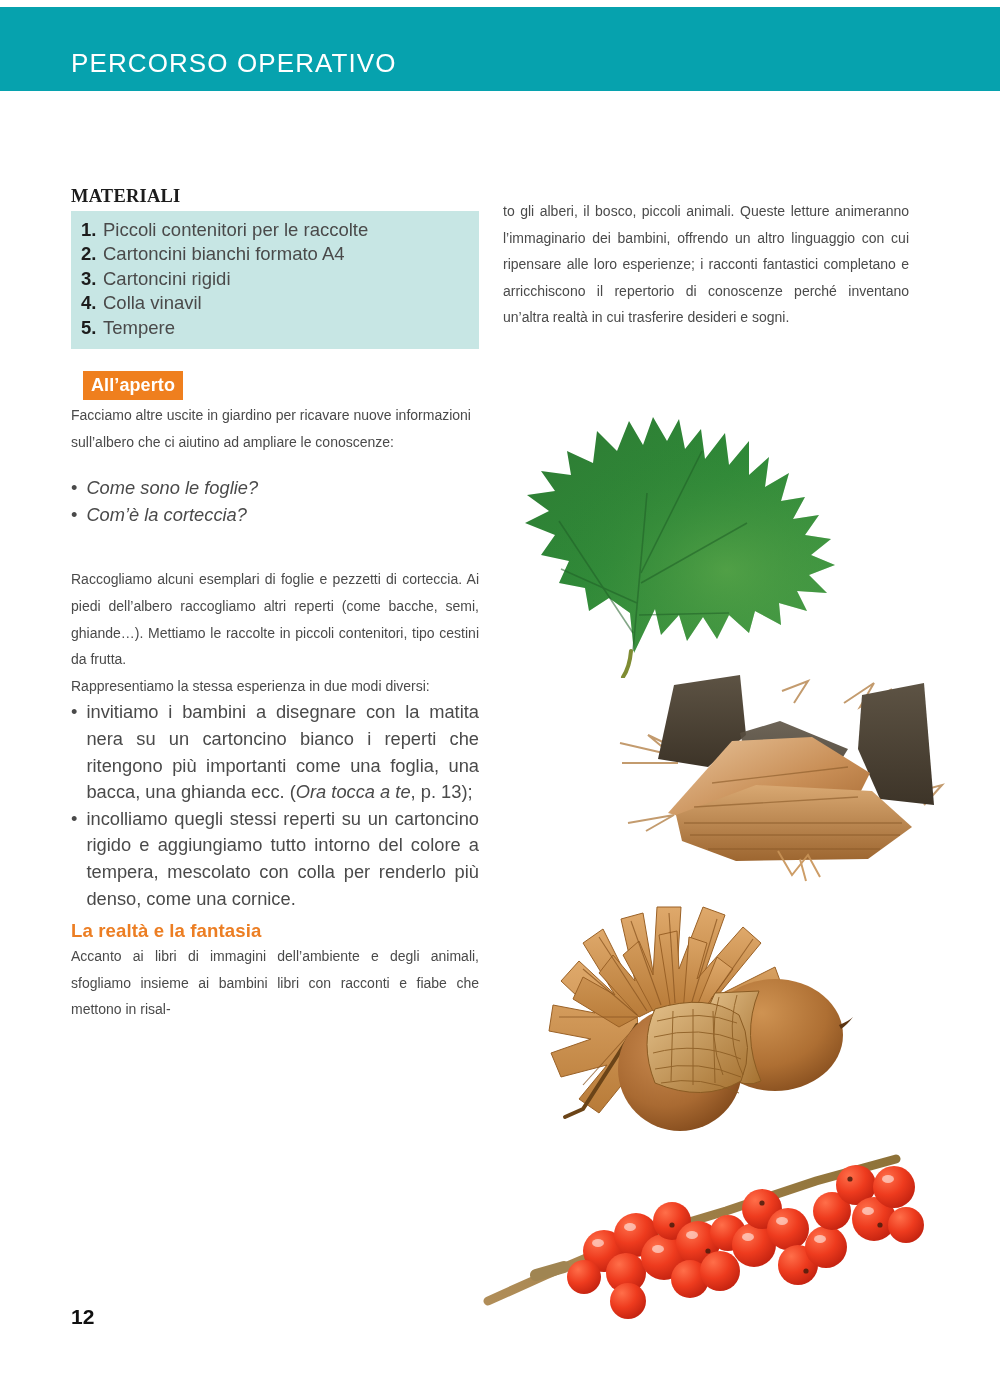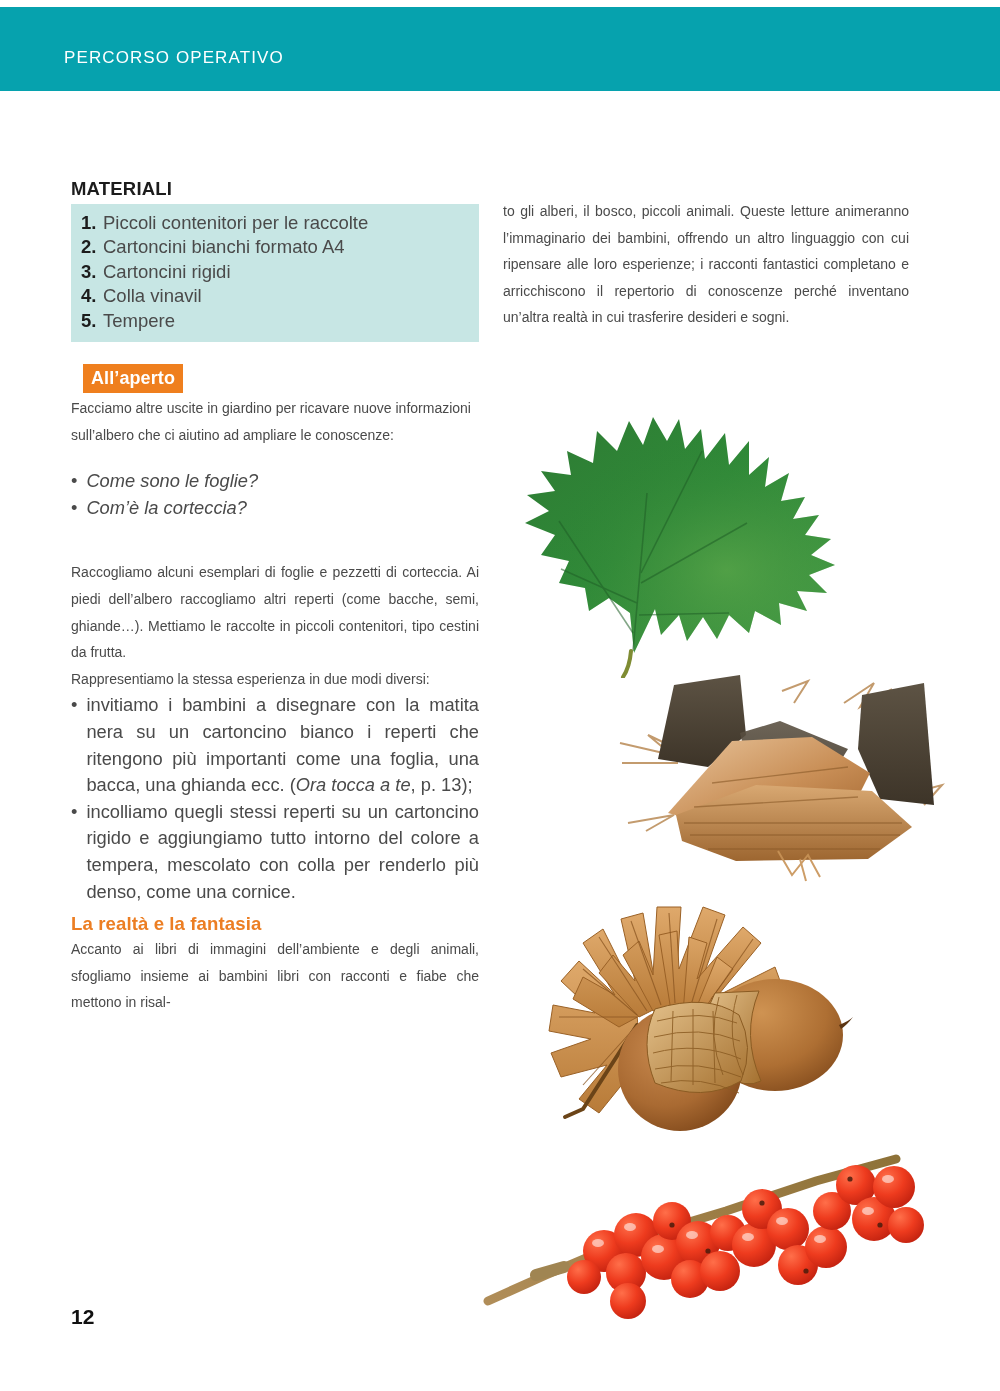--- a/index.html
+++ b/index.html
@@ -24,23 +24,23 @@
   .header-band {
     position: absolute;
     left: 0;
     top: 7px;
     width: 1000px;
     height: 84px;
     background: #06a2ae;
   }
   .header-band .band-label {
     position: absolute;
-    left: 64px;
+    left: 71px;
     top: 41px;
-    font-size: 17px;
+    font-size: 26px;
     letter-spacing: 1.1px;
     color: #ffffff;
     font-weight: 400;
     white-space: nowrap;
   }
 
   
   .main-title-row {
     position: absolute;
     left: 71px;
@@ -77,21 +77,22 @@
     left: 503px;
     top: 198px;
     width: 406px;
   }
 
   .materiali-heading {
     font-size: 18.5px;
     font-weight: bold;
     color: #1c1c1c;
     letter-spacing: 0.2px;
-    margin: 0 0 4px 0;
+    margin: 8px 0 4px 0;
+    font-family: Liberation Serif, serif;
   }
 
   .materiali-box {
     background: #c7e6e4;
     padding: 7px 10px 9px 10px;
     box-sizing: border-box;
   }
   .materiali-list {
     list-style: none;
     margin: 0;

